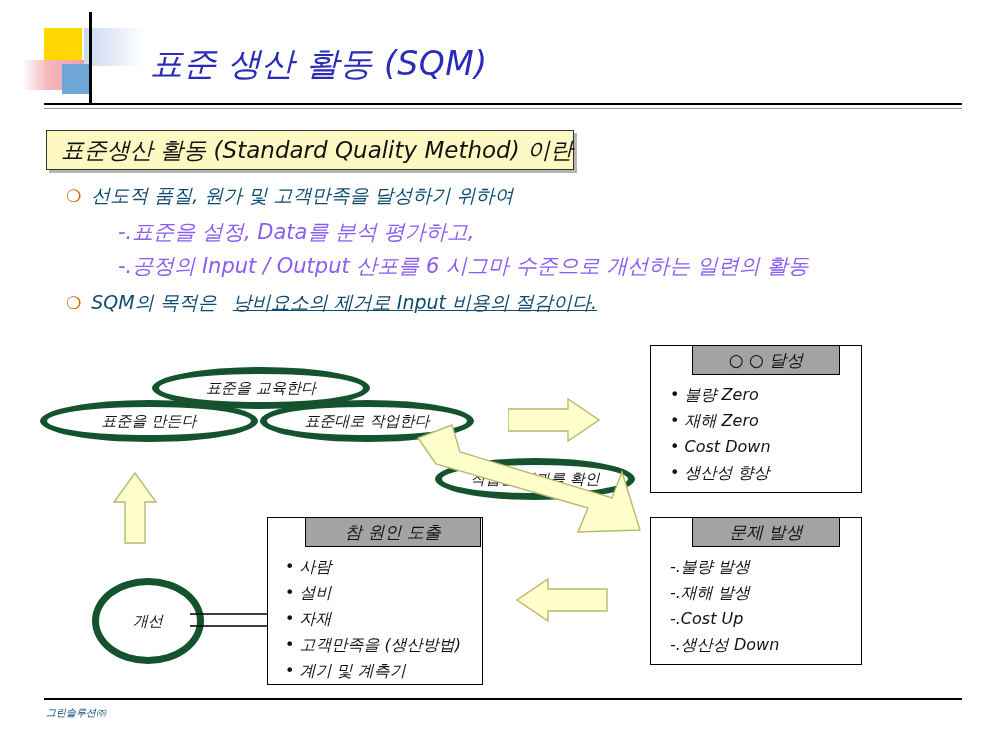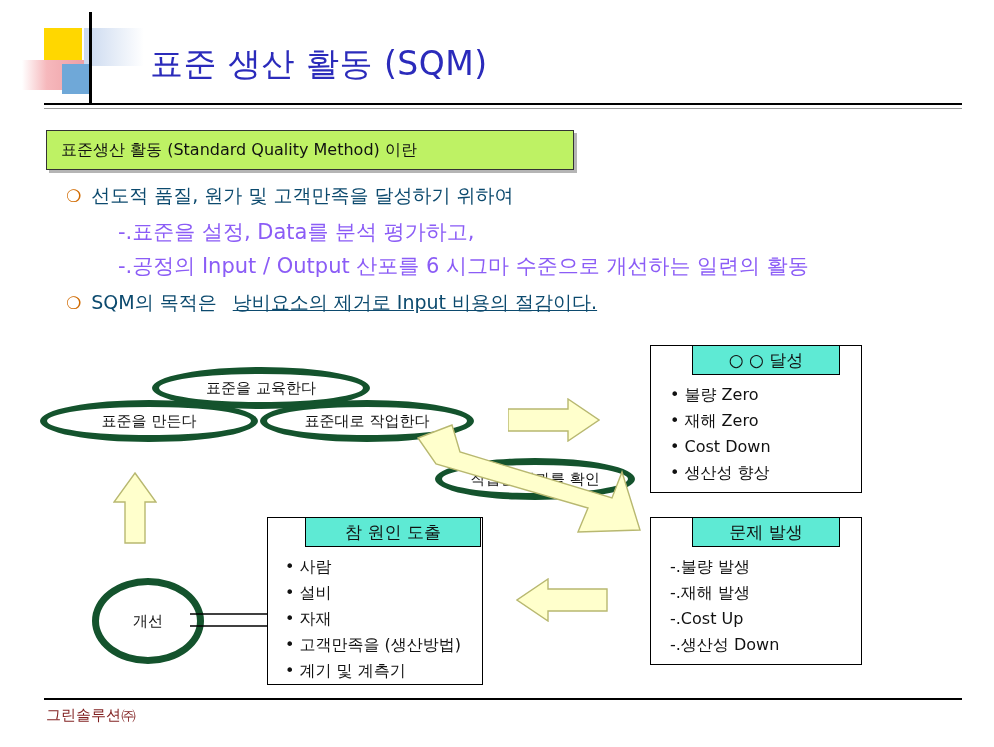--- a/index.html
+++ b/index.html
@@ -9,20 +9,21 @@
   }
   body {
     font-family: "DejaVu Sans", "Liberation Sans", sans-serif;
   }
   #slide {
     position: relative;
     width: 994px;
     height: 747px;
     background: #ffffff;
     overflow: hidden;
+    font-style: italic;
   }
 
   
   .deco-yellow {
     position: absolute;
     left: 44px; top: 28px;
     width: 38px; height: 38px;
     background: #ffd700;
   }
   .deco-blue {
@@ -71,26 +72,26 @@
     white-space: nowrap;
   }
 
   
   .subtitle-box {
     position: absolute;
     left: 46px; top: 130px;
     width: 528px; height: 40px;
     border: 1px solid #333333;
     box-shadow: 3px 3px 0 0 rgba(120,120,120,0.55);
-    background: #bef264;
+    background: #fef9c3;
     display: flex;
     align-items: center;
     padding-left: 14px;
     box-sizing: border-box;
-    font-size: 16px;
+    font-size: 23px;
     color: #111111;
     white-space: nowrap;
   }
 
   
   .bullet-line {
     position: absolute;
     display: flex;
     align-items: baseline;
     white-space: nowrap;
@@ -132,21 +133,21 @@
 
   .panel {
     position: absolute;
     border: 1px solid #000000;
     background: #ffffff;
     box-sizing: border-box;
   }
   .panel-header {
     position: absolute;
     border: 1px solid #000000;
-    background: #5eead4;
+    background: #a3a3a3;
     display: flex;
     align-items: center;
     justify-content: center;
     font-size: 17px;
     color: #111111;
     white-space: nowrap;
     box-sizing: border-box;
   }
   .panel-list {
     position: absolute;
@@ -179,22 +180,22 @@
   
   .footer-line {
     position: absolute;
     left: 44px; top: 698px;
     width: 918px; height: 2px;
     background: #000000;
   }
   .footer-text {
     position: absolute;
     left: 46px; top: 706px;
-    font-size: 15px;
-    color: #7f1d1d;
+    font-size: 10px;
+    color: #0c4a6e;
   }
 </style>
 </head>
 <body>
 
 <div id="slide">
 
   <div class="deco-grad"></div>
   <div class="deco-yellow"></div>
   <div class="deco-pink"></div>

